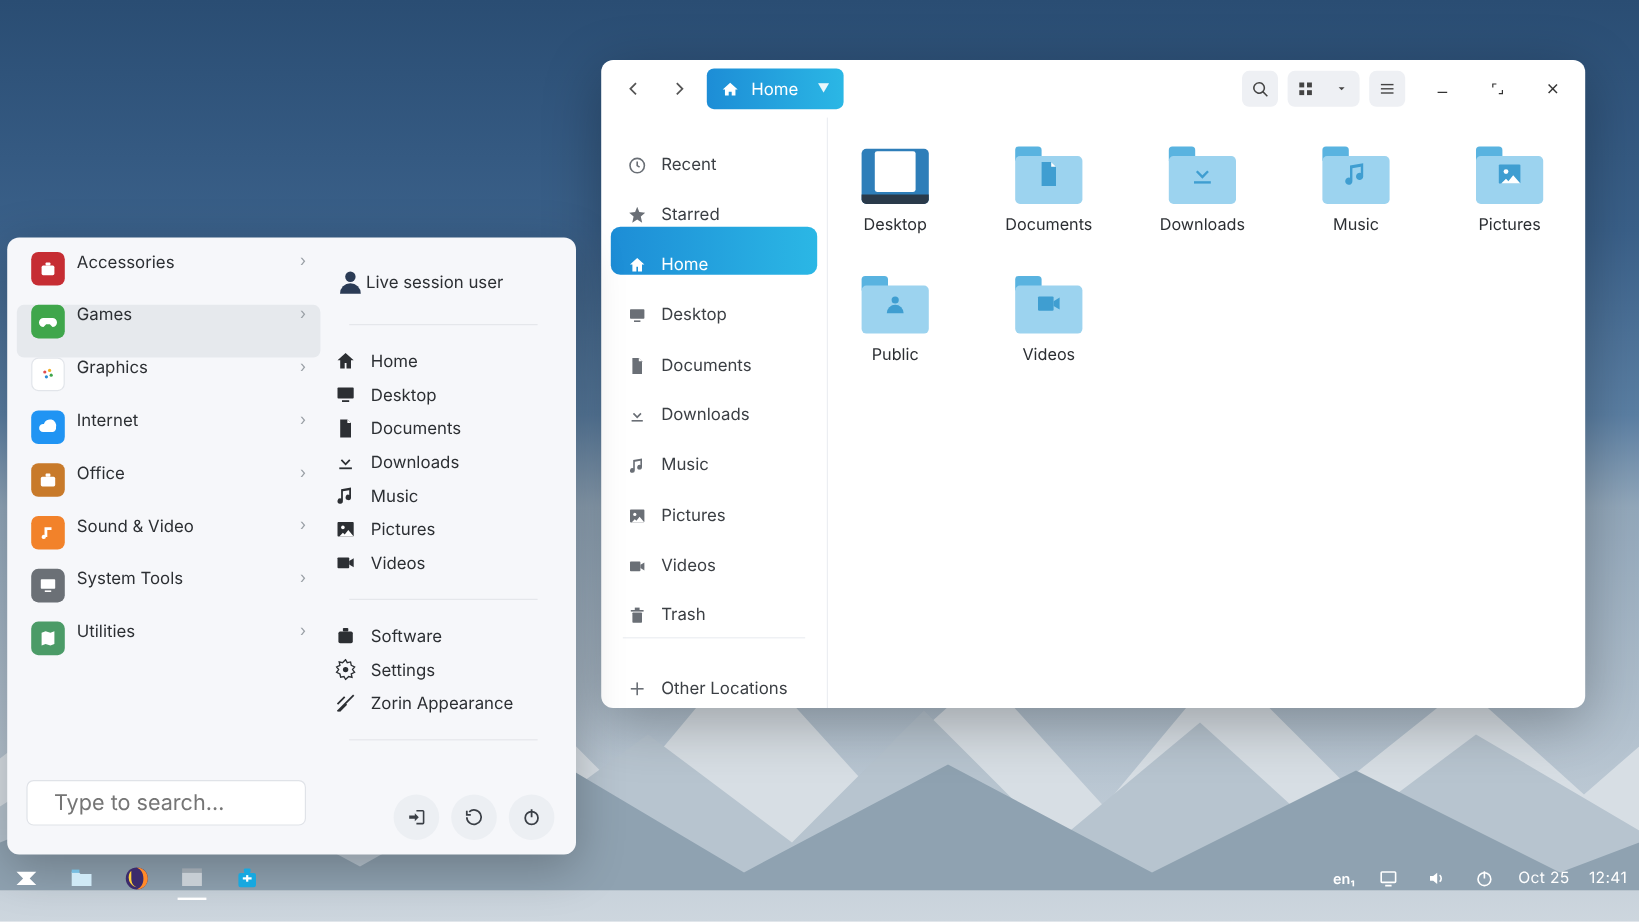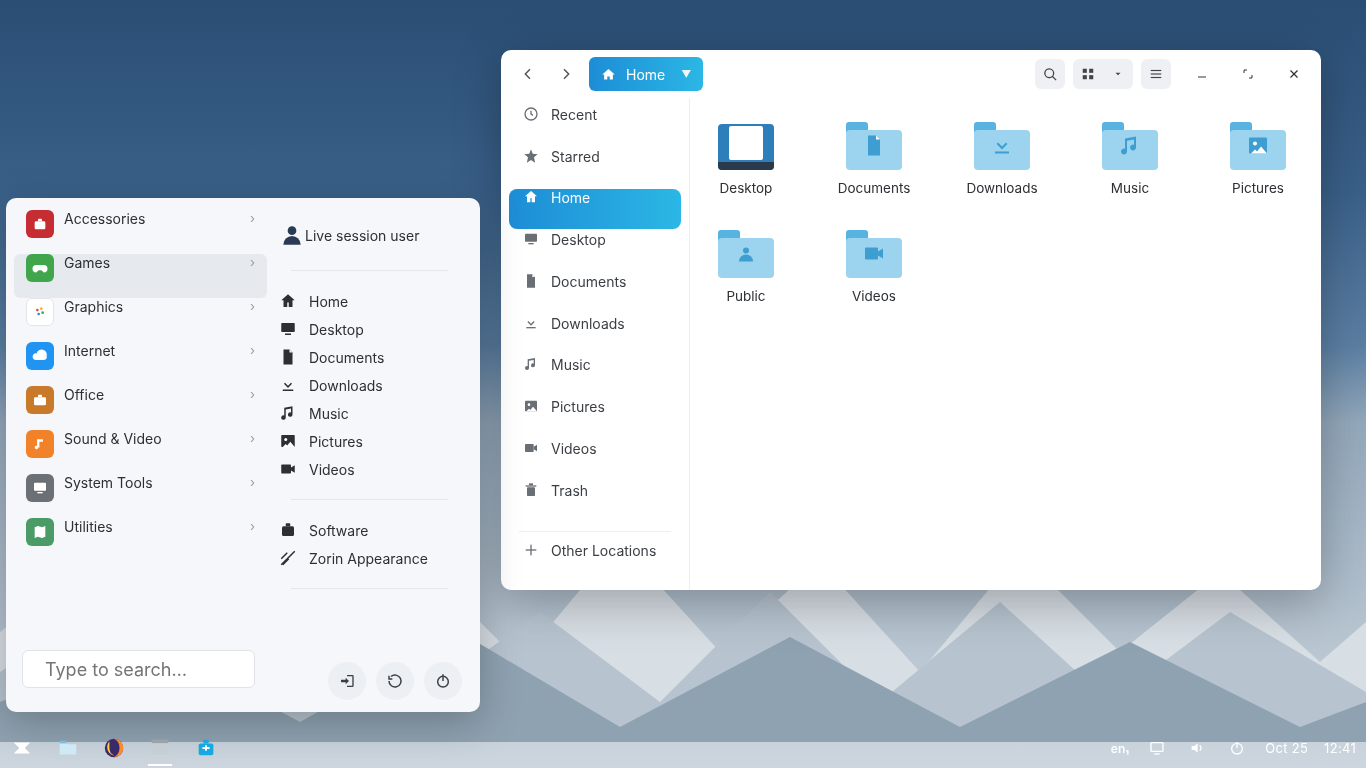--- a/index.html
+++ b/index.html
@@ -4,21 +4,21 @@
 <style>
 *{margin:0;padding:0;box-sizing:border-box;font-family:"Inter","Segoe UI",Arial,sans-serif;-webkit-font-smoothing:antialiased}
 html,body{width:1366px;height:768px;overflow:hidden}
 body{position:relative;background:linear-gradient(180deg,#2a4d73 0%,#3a6089 25%,#5b7fa3 45%,#93a8bb 55%,#cdd6de 100%)}
 
 
 .mountains{position:absolute;left:0;right:0;bottom:26px;height:300px;pointer-events:none}
 .mountains svg{width:100%;height:100%}
 
 
-.taskbar{position:absolute;left:0;right:0;bottom:0;height:40px;display:flex;align-items:center;padding:0 10px;color:#fff;font-size:13px;z-index:50}
+.taskbar{position:absolute;left:0;right:0;bottom:16px;height:40px;display:flex;align-items:center;padding:0 10px;color:#fff;font-size:13px;z-index:50}
 .taskbar .tb-left{display:flex;align-items:center;gap:22px}
 .taskbar .tb-right{margin-left:auto;display:flex;align-items:center;gap:16px}
 .tb-icon{width:24px;height:24px;display:flex;align-items:center;justify-content:center;cursor:pointer}
 .tb-icon.active{border-bottom:2px solid #fff;height:36px}
 .tb-date{font-weight:400;letter-spacing:.3px}
 .tb-ind{font-size:12px;font-weight:600}
 
 
 .appmenu{position:absolute;left:6px;bottom:56px;width:474px;height:514px;background:#f6f7fa;border-radius:10px;box-shadow:0 10px 40px rgba(0,0,0,.25);display:flex;z-index:40}
 .appmenu .categories{width:265px;padding:12px 4px 12px 8px;display:flex;flex-direction:column}
@@ -42,21 +42,21 @@
 .fm-header{height:48px;display:flex;align-items:center;padding:0 12px;gap:8px}
 .hbtn{width:30px;height:30px;border-radius:6px;display:flex;align-items:center;justify-content:center;color:#444;cursor:pointer}
 .hbtn.grey{background:#eef0f4}
 .viewseg{display:flex;background:#eef0f4;border-radius:6px}
 .viewseg .hbtn{background:transparent}
 .loc-pill{height:34px;background:linear-gradient(90deg,#1d8dd6,#2bb7e5);border-radius:6px;display:flex;align-items:center;color:#fff;padding:0 12px;gap:10px;font-size:14px}
 .loc-pill .home-icon{display:flex}
 .loc-pill .drop{margin-left:6px;font-size:10px;opacity:.9}
 .fm-body{flex:1;display:flex;min-height:0}
 .fm-sidebar{width:189px;border-right:1px solid #eceef2;padding:8px 4px;display:flex;flex-direction:column;gap:2px}
-.sb-item{display:flex;align-items:flex-start;gap:12px;height:40px;padding:0 14px;border-radius:8px;color:#3b3f44;font-size:14px;cursor:pointer;margin:0 4px}
+.sb-item{display:flex;align-items:flex-end;gap:12px;height:40px;padding:0 14px;border-radius:8px;color:#3b3f44;font-size:14px;cursor:pointer;margin:0 4px}
 .sb-item.active{background:linear-gradient(90deg,#1d8dd6,#2bb7e5);color:#fff}
 .sb-item svg,.sb-item .sbi{width:16px;height:16px;flex-shrink:0}
 .sb-div{height:1px;background:#eceef2;margin:8px 14px}
 .fm-main{flex:1;padding:24px 18px;display:flex;flex-wrap:wrap;align-content:flex-start;gap:34px 52px}
 .folder{width:76px;display:flex;flex-direction:column;align-items:center;gap:10px;cursor:pointer}
 .folder .ficon{width:56px;height:48px;position:relative}
 .folder-body{position:absolute;left:0;right:0;bottom:0;height:40px;background:#9cd3ef;border-radius:4px}
 .folder-tab{position:absolute;left:0;top:0;width:22px;height:12px;background:#59b3e0;border-radius:3px 3px 0 0}
 .folder .glyph{position:absolute;left:50%;top:55%;transform:translate(-50%,-50%);color:#3f9ed1;font-size:22px}
 .folder.desk .folder-body{background:#2e7eb9;height:46px}
@@ -234,20 +234,27 @@
     <div id="menu-system">
         <div class="place">
           <span class="pi"><svg width="16" height="16" viewBox="0 0 24 24" fill="#2c2f33">
               <rect x="4" y="7" width="16" height="13" rx="2"></rect>
               <rect x="9" y="3" width="6" height="4" rx="1"></rect>
             </svg></span>
           <span>Software</span>
         </div>
         <div class="place">
           <span class="pi"><svg width="16" height="16" viewBox="0 0 24 24" fill="#2c2f33">
+              <circle cx="12" cy="12" r="3"></circle>
+              <path d="M12 1l1.8 3.3 3.7-.8.8 3.7L22 9l-2.3 3 2.3 3-3.7 1.8.8 3.7-3.7-.8L12 23l-1.8-3.3-3.7.8-.8-3.7L2 15l2.3-3L2 9l3.7-1.8-.8-3.7 3.7.8z" fill="none" stroke="#2c2f33" stroke-width="1.5"></path>
+            </svg></span>
+          <span>Settings</span>
+        </div>
+        <div class="place">
+          <span class="pi"><svg width="16" height="16" viewBox="0 0 24 24" fill="#2c2f33">
               <path d="M3 21L21 3M5 21l8-8M3 13l8-8" stroke="#2c2f33" stroke-width="2" fill="none"></path>
             </svg></span>
           <span>Zorin Appearance</span>
         </div>
       </div>
     <div class="divider"></div>
 
     <div class="power-row">
       <div class="power-btn">
         <svg width="16" height="16" viewBox="0 0 24 24" fill="currentColor">

